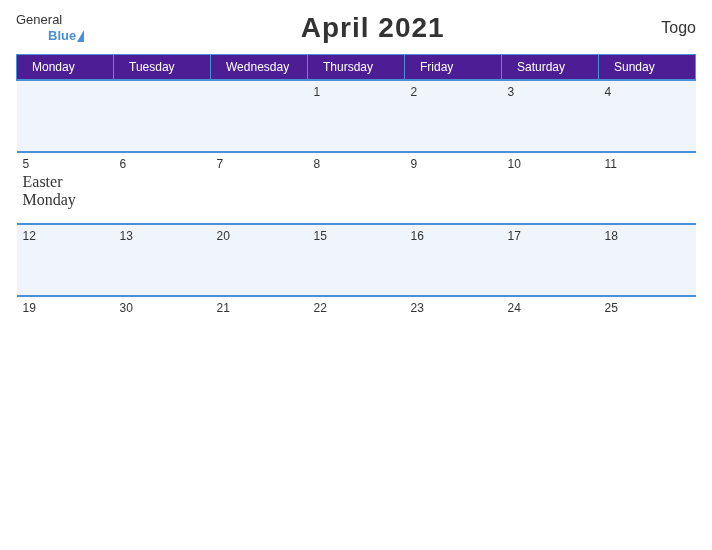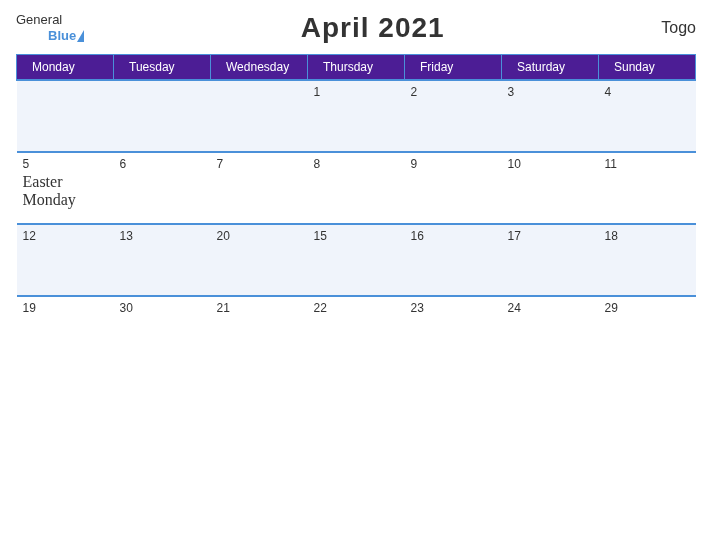--- a/index.html
+++ b/index.html
@@ -210,18 +210,18 @@
           <td>
             <span class="day-num">22</span>
           </td>
           <td>
             <span class="day-num">23</span>
           </td>
           <td>
             <span class="day-num">24</span>
           </td>
           <td>
-            <span class="day-num">29</span>
+            <span class="day-num">25</span>
           </td>
         </tr>
       </tbody>
   </table>
 </div>
 
 </body></html>

